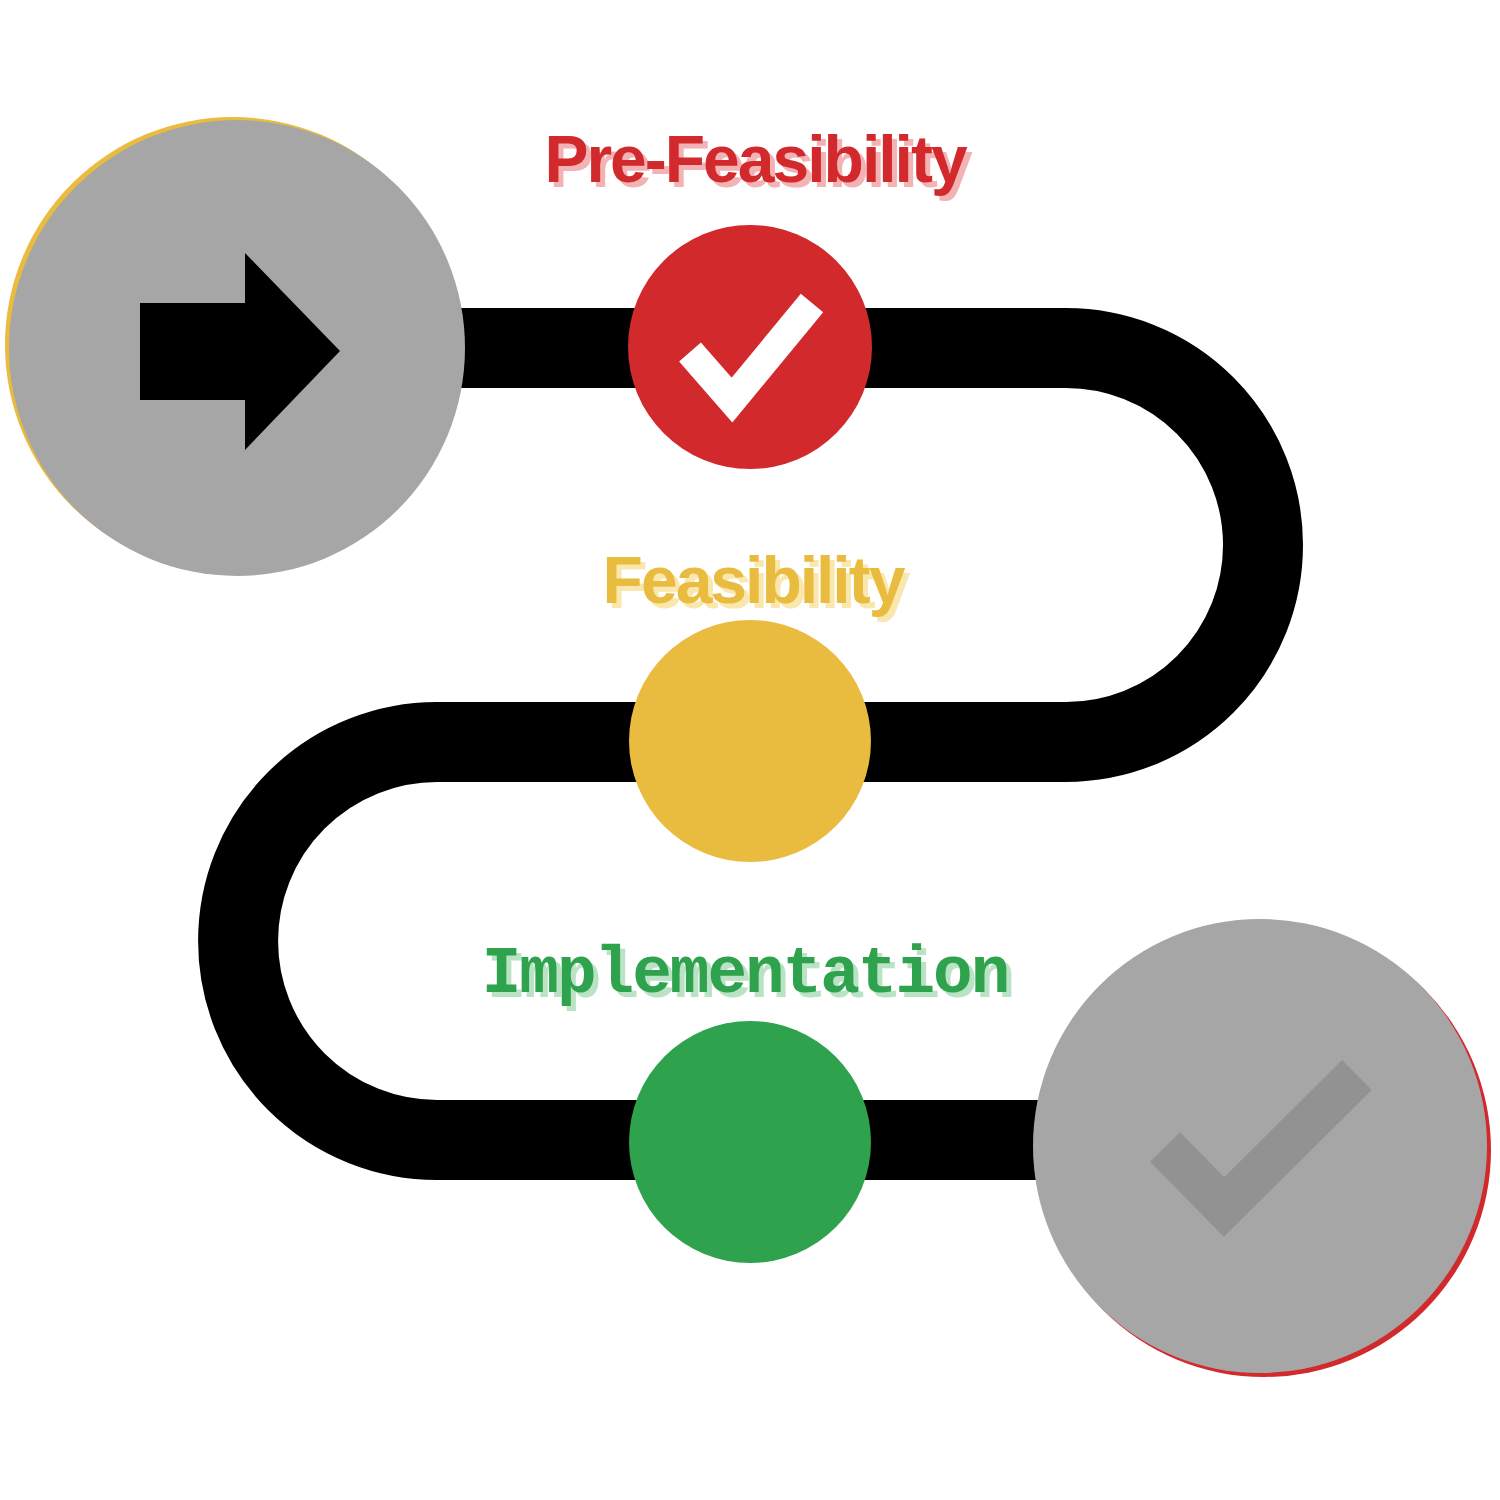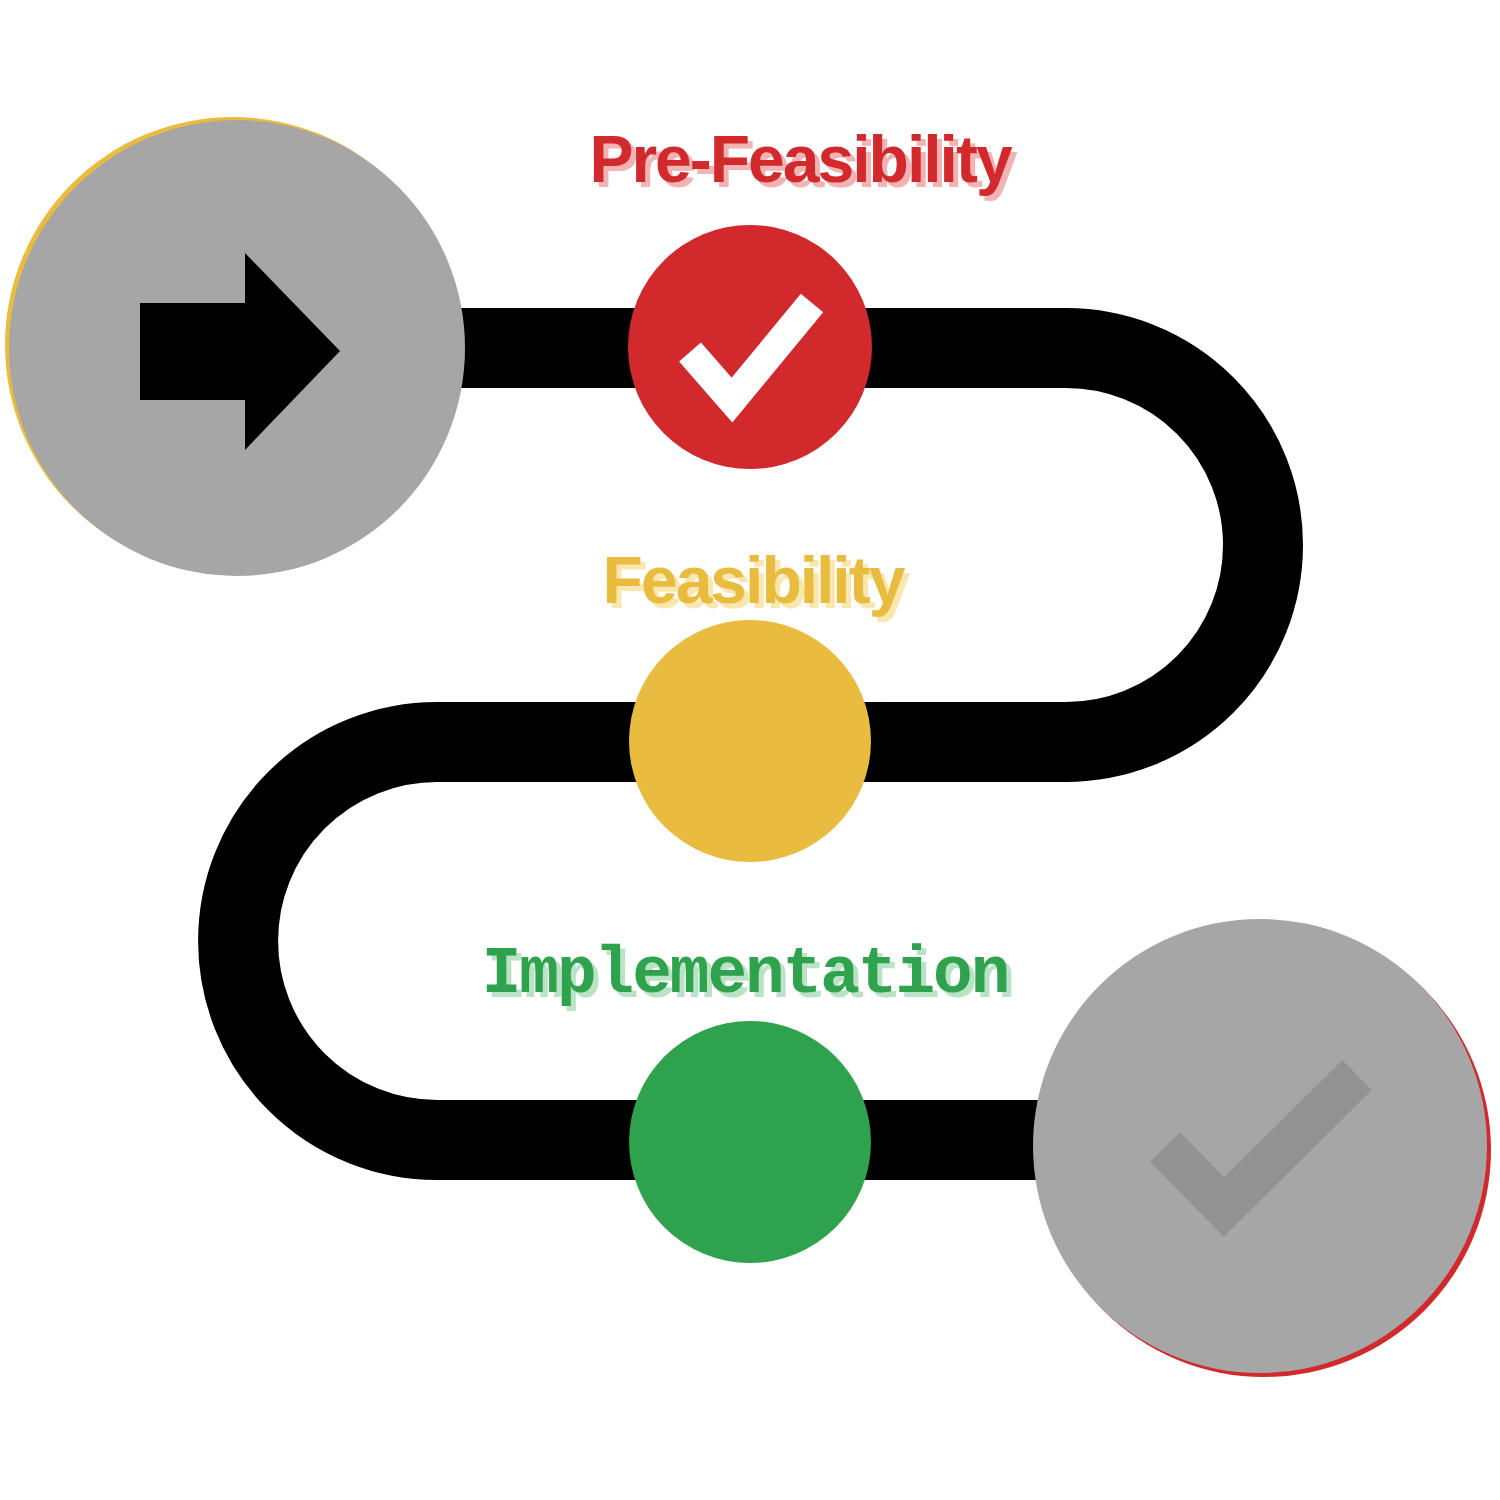--- a/index.html
+++ b/index.html
@@ -27,21 +27,20 @@
     font-weight: 600;
     letter-spacing: -2px;
     line-height: 66px;
     white-space: nowrap;
   }
   .label-prefeasibility {
     left: 755px;
     top: 126px;
     color: #d2292d;
     text-shadow: 5px 5px 0 #f3b3b5;
-    margin-left: 45px;
   }
   .label-feasibility {
     left: 753px;
     top: 547px;
     color: #e9bc3f;
     text-shadow: 5px 5px 0 #f9e7ad;
   }
   .label-implementation {
     left: 745px;
     top: 942px;

